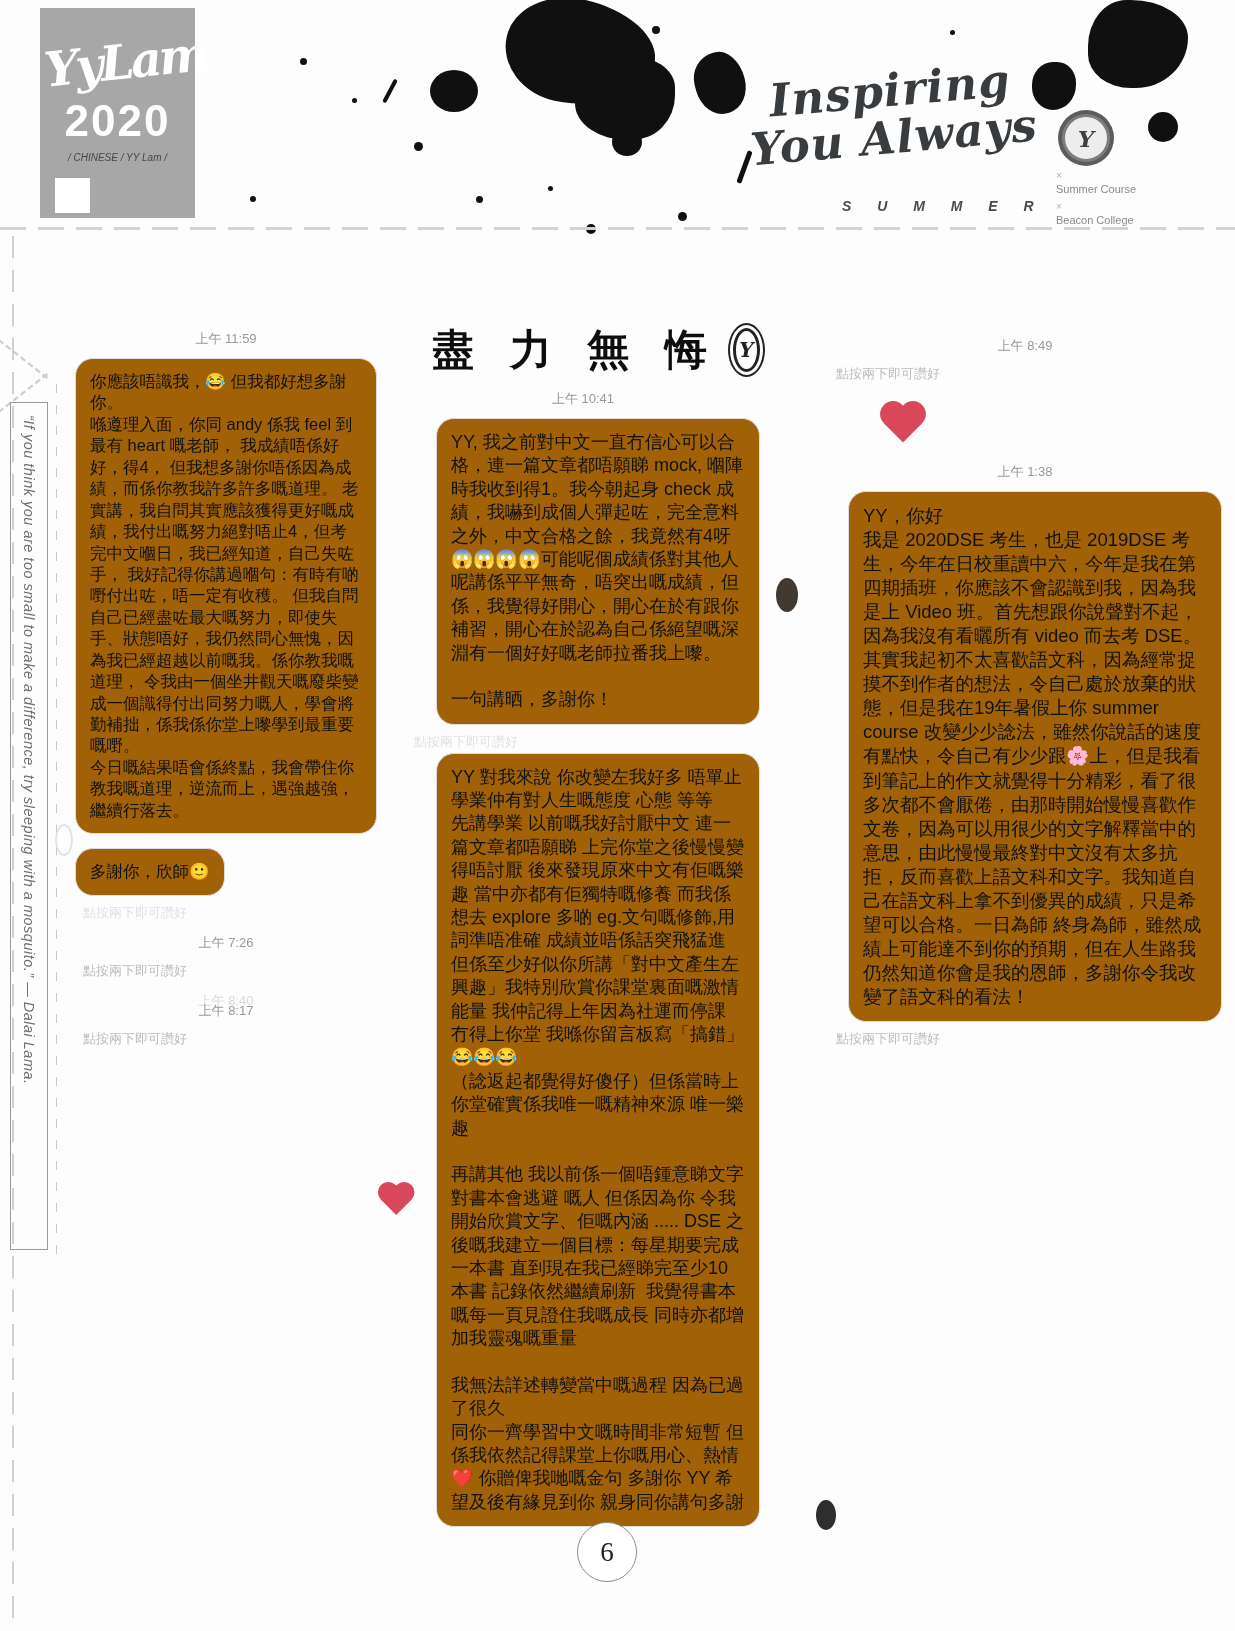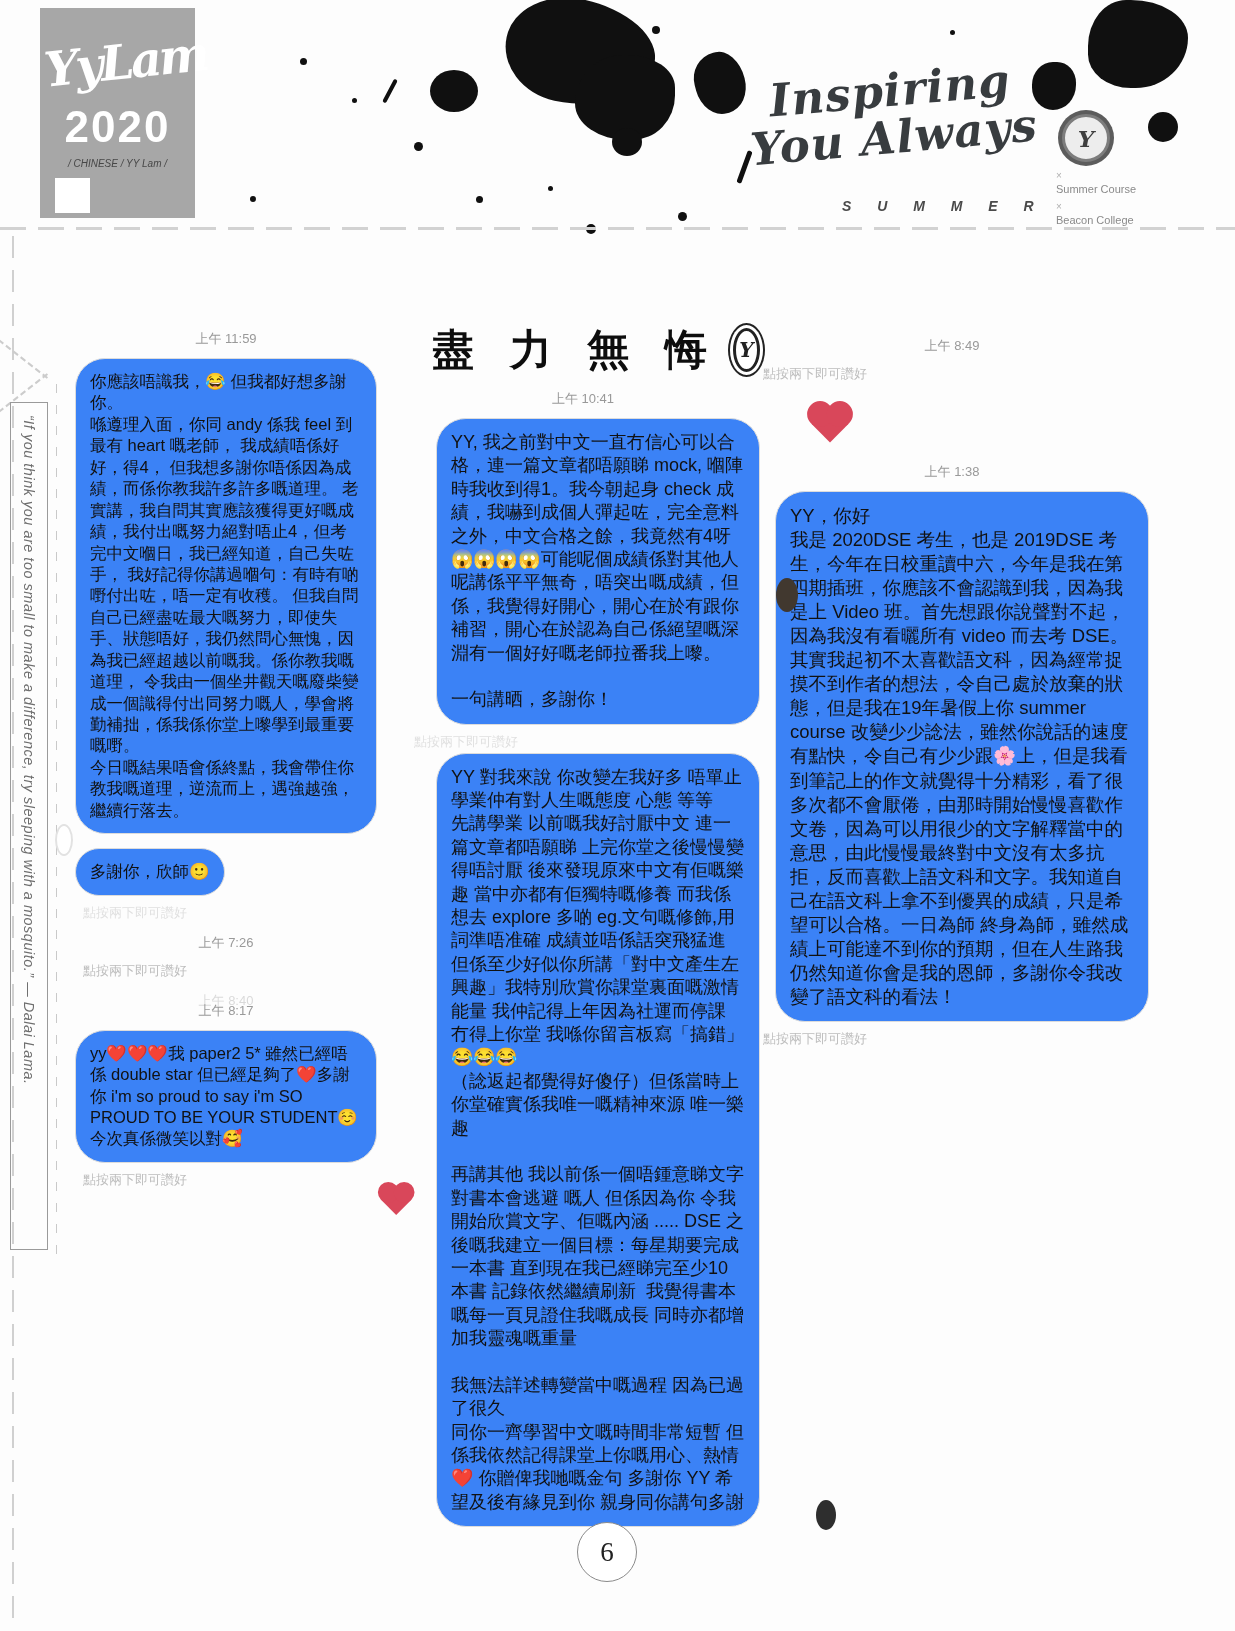--- a/index.html
+++ b/index.html
@@ -3,21 +3,21 @@
 <meta charset="utf-8">
 <style>
   html,body{margin:0;padding:0;background:#e9e9e9}
   #app{position:relative;width:1235px;height:1631px;background:#fdfdfd;overflow:hidden;
        font-family:"Liberation Sans",sans-serif;color:#222}
 
   
   .logo-box{position:absolute;left:40px;top:8px;width:155px;height:210px;background:#a7a7a7}
   .logo-script{font-family:"DejaVu Serif",serif;font-style:italic;font-weight:bold;color:#fff;
        font-size:48px;margin:26px 0 0 4px;transform:rotate(-6deg);letter-spacing:-3px;white-space:nowrap}
-  .logo-year{color:#fff;font-weight:bold;font-size:44px;letter-spacing:2px;text-align:center;margin-top:12px}
+  .logo-year{color:#fff;font-weight:bold;font-size:44px;letter-spacing:2px;text-align:center;margin-top:6px}
   .logo-sub{color:#474747;font-size:10px;text-align:center;margin-top:6px;font-style:italic}
   .logo-square{position:absolute;left:15px;top:170px;width:35px;height:35px;background:#fff}
 
   .splatter i{position:absolute;background:#101010;display:block}
   .tagline{position:absolute;left:722px;top:68px;width:340px;text-align:center;transform:rotate(-5deg);
        font-family:"DejaVu Serif",serif;font-style:italic;font-weight:bold;color:#383c3f}
   .tagline-line{font-size:45px;line-height:1.04;letter-spacing:1px;white-space:nowrap}
   .season{position:absolute;left:842px;top:198px;font-size:14px;font-weight:bold;font-style:italic;
        letter-spacing:11px;color:#4a4a4a;white-space:nowrap}
   .badge{position:absolute;left:1058px;top:110px;width:56px;height:56px;border-radius:50%;background:#5c5c5c;
@@ -40,23 +40,23 @@
   .fold2{left:-8px;top:392px;transform:rotate(-38deg)}
 
   .quote-box{position:absolute;left:10px;top:402px;width:38px;height:848px;border:1px solid #9a9a9a;
        box-sizing:border-box;display:flex;justify-content:center;align-items:flex-start;padding:12px 0}
   .quote-text{writing-mode:vertical-rl;font-style:italic;font-size:14.5px;color:#6e6e6e;letter-spacing:.5px}
 
   
   .col{position:absolute}
   .col1{left:75px;top:318px;width:302px;font-size:16.5px}
   .col2{left:406px;top:322px;width:354px;font-size:18px}
-  .col3{left:755px;top:325px;width:394px;font-size:18.5px}
+  .col3{left:828px;top:325px;width:394px;font-size:18.5px}
   .ts{text-align:center;color:#999;font-size:13px;margin:12px 0 10px}
-  .bubble{border:1px solid #dcdcdc;background:#3b82f6;border-radius:30px;padding:12px 14px;line-height:1.3;
+  .bubble{border:1px solid #dcdcdc;background:#a16207;border-radius:18px;padding:12px 14px;line-height:1.3;
        color:#111;white-space:pre-wrap;word-break:break-word;box-sizing:border-box}
   .bubble + .bubble{margin-top:14px}
   .fit{display:inline-block;margin-top:14px}
   .hint{color:#bdbdbd;font-size:13px;margin:8px 0 2px 8px}
   .faint{opacity:.45}
   .ts-overlap{margin-bottom:-20px;opacity:.35}
   .b-ml32{margin-left:32px}.b-ml58{margin-left:58px}.b-ml48{margin-left:20px}.b-ml30{margin-left:30px}
 
   .title-row{display:flex;align-items:center;gap:14px;margin:0 0 2px 26px}
   .center-title{font-size:42px;font-weight:900;letter-spacing:12px;color:#0d0d0d;white-space:nowrap}
@@ -149,21 +149,20 @@
     <div class="ts">上午 11:59</div>
     <div class="bubble">你應該唔識我，😂 但我都好想多謝你。
 喺遵理入面，你同 andy 係我 feel 到最有 heart 嘅老師， 我成績唔係好好，得4， 但我想多謝你唔係因為成績，而係你教我許多許多嘅道理。 老實講，我自問其實應該獲得更好嘅成績，我付出嘅努力絕對唔止4，但考完中文嗰日，我已經知道，自己失咗手， 我好記得你講過嗰句：有時有啲嘢付出咗，唔一定有收穫。 但我自問自己已經盡咗最大嘅努力，即使失手、狀態唔好，我仍然問心無愧，因為我已經超越以前嘅我。係你教我嘅道理， 令我由一個坐井觀天嘅廢柴變成一個識得付出同努力嘅人，學會將勤補拙，係我係你堂上嚟學到最重要嘅嘢。
 今日嘅結果唔會係終點，我會帶住你教我嘅道理，逆流而上，遇強越強，繼續行落去。</div>
     <div class="bubble fit">多謝你，欣師🙂</div>
     <div class="hint faint">點按兩下即可讚好</div>
     <div class="ts">上午 7:26</div>
     <div class="hint">點按兩下即可讚好</div>
     <div class="ts ts-overlap">上午 8:40</div>
     <div class="ts">上午 8:17</div>
-    <div class="bubble">yy❤️❤️❤️我 paper2 5* 雖然已經唔係 double star 但已經足夠了❤️多謝你 i'm so proud to say i'm SO PROUD TO BE YOUR STUDENT☺️今次真係微笑以對🥰</div>
     <div class="hint">點按兩下即可讚好</div>
   </div>
 
   <div class="col col2">
     <div class="title-row">
       <div class="center-title">盡 力 無 悔</div>
       <div class="title-badge">Y</div>
     </div>
     <div class="ts">上午 10:41</div>
     <div class="bubble b-ml30">YY, 我之前對中文一直冇信心可以合格，連一篇文章都唔願睇 mock, 嗰陣時我收到得1。我今朝起身 check 成績，我嚇到成個人彈起咗，完全意料之外，中文合格之餘，我竟然有4呀😱😱😱😱可能呢個成績係對其他人呢講係平平無奇，唔突出嘅成績，但係，我覺得好開心，開心在於有跟你補習，開心在於認為自己係絕望嘅深淵有一個好好嘅老師拉番我上嚟。

